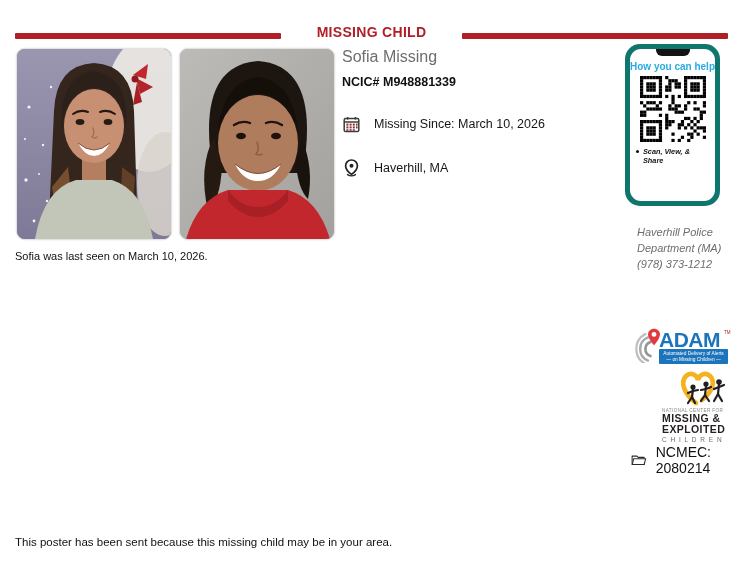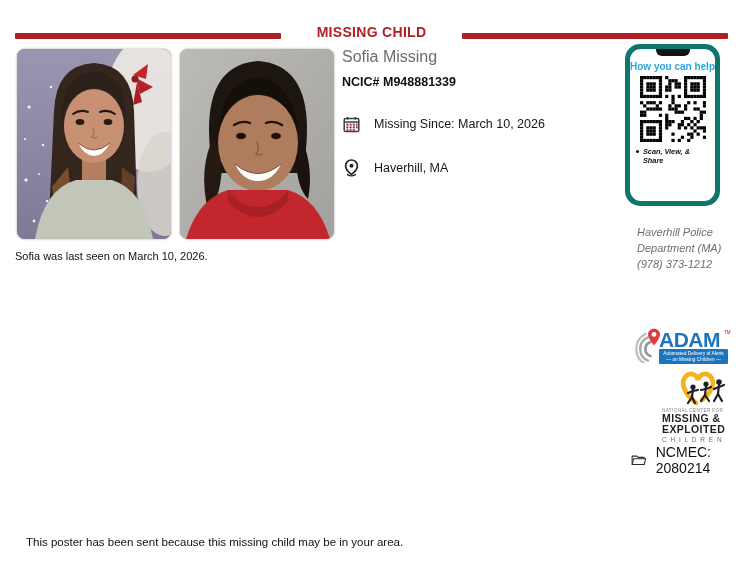--- a/index.html
+++ b/index.html
@@ -58,21 +58,21 @@
   .ncmec{position:absolute;left:662px;top:367px;width:80px;text-align:left;}
   .ncmec svg{display:block;margin:0 auto;}
   .ncmec-l1{font-size:4.6px;color:#8a8a8a;letter-spacing:.4px;margin-top:1px;white-space:nowrap;}
   .ncmec-l2,.ncmec-l3{font-size:10.5px;font-weight:800;color:#231f20;line-height:10.5px;letter-spacing:.4px;white-space:nowrap;}
   .ncmec-l4{font-size:6.5px;color:#6f6f6f;letter-spacing:1px;margin-top:1.5px;white-space:nowrap;}
 
   
   .caserow{position:absolute;left:631px;top:444px;display:flex;align-items:center;gap:9px;}
   .case-label{font-size:14px;color:#111;}
 
-  .footer{position:absolute;left:26px;top:536px;font-size:11.5px;color:#111;}
+  .footer{position:absolute;left:15px;top:536px;font-size:11.5px;color:#111;}
 </style>
 </head>
 <body>
 
 <div class="page">
 
   <div class="header">
     <div class="hbar left"></div>
     <div class="htitle">MISSING CHILD</div>
     <div class="hbar right"></div>

